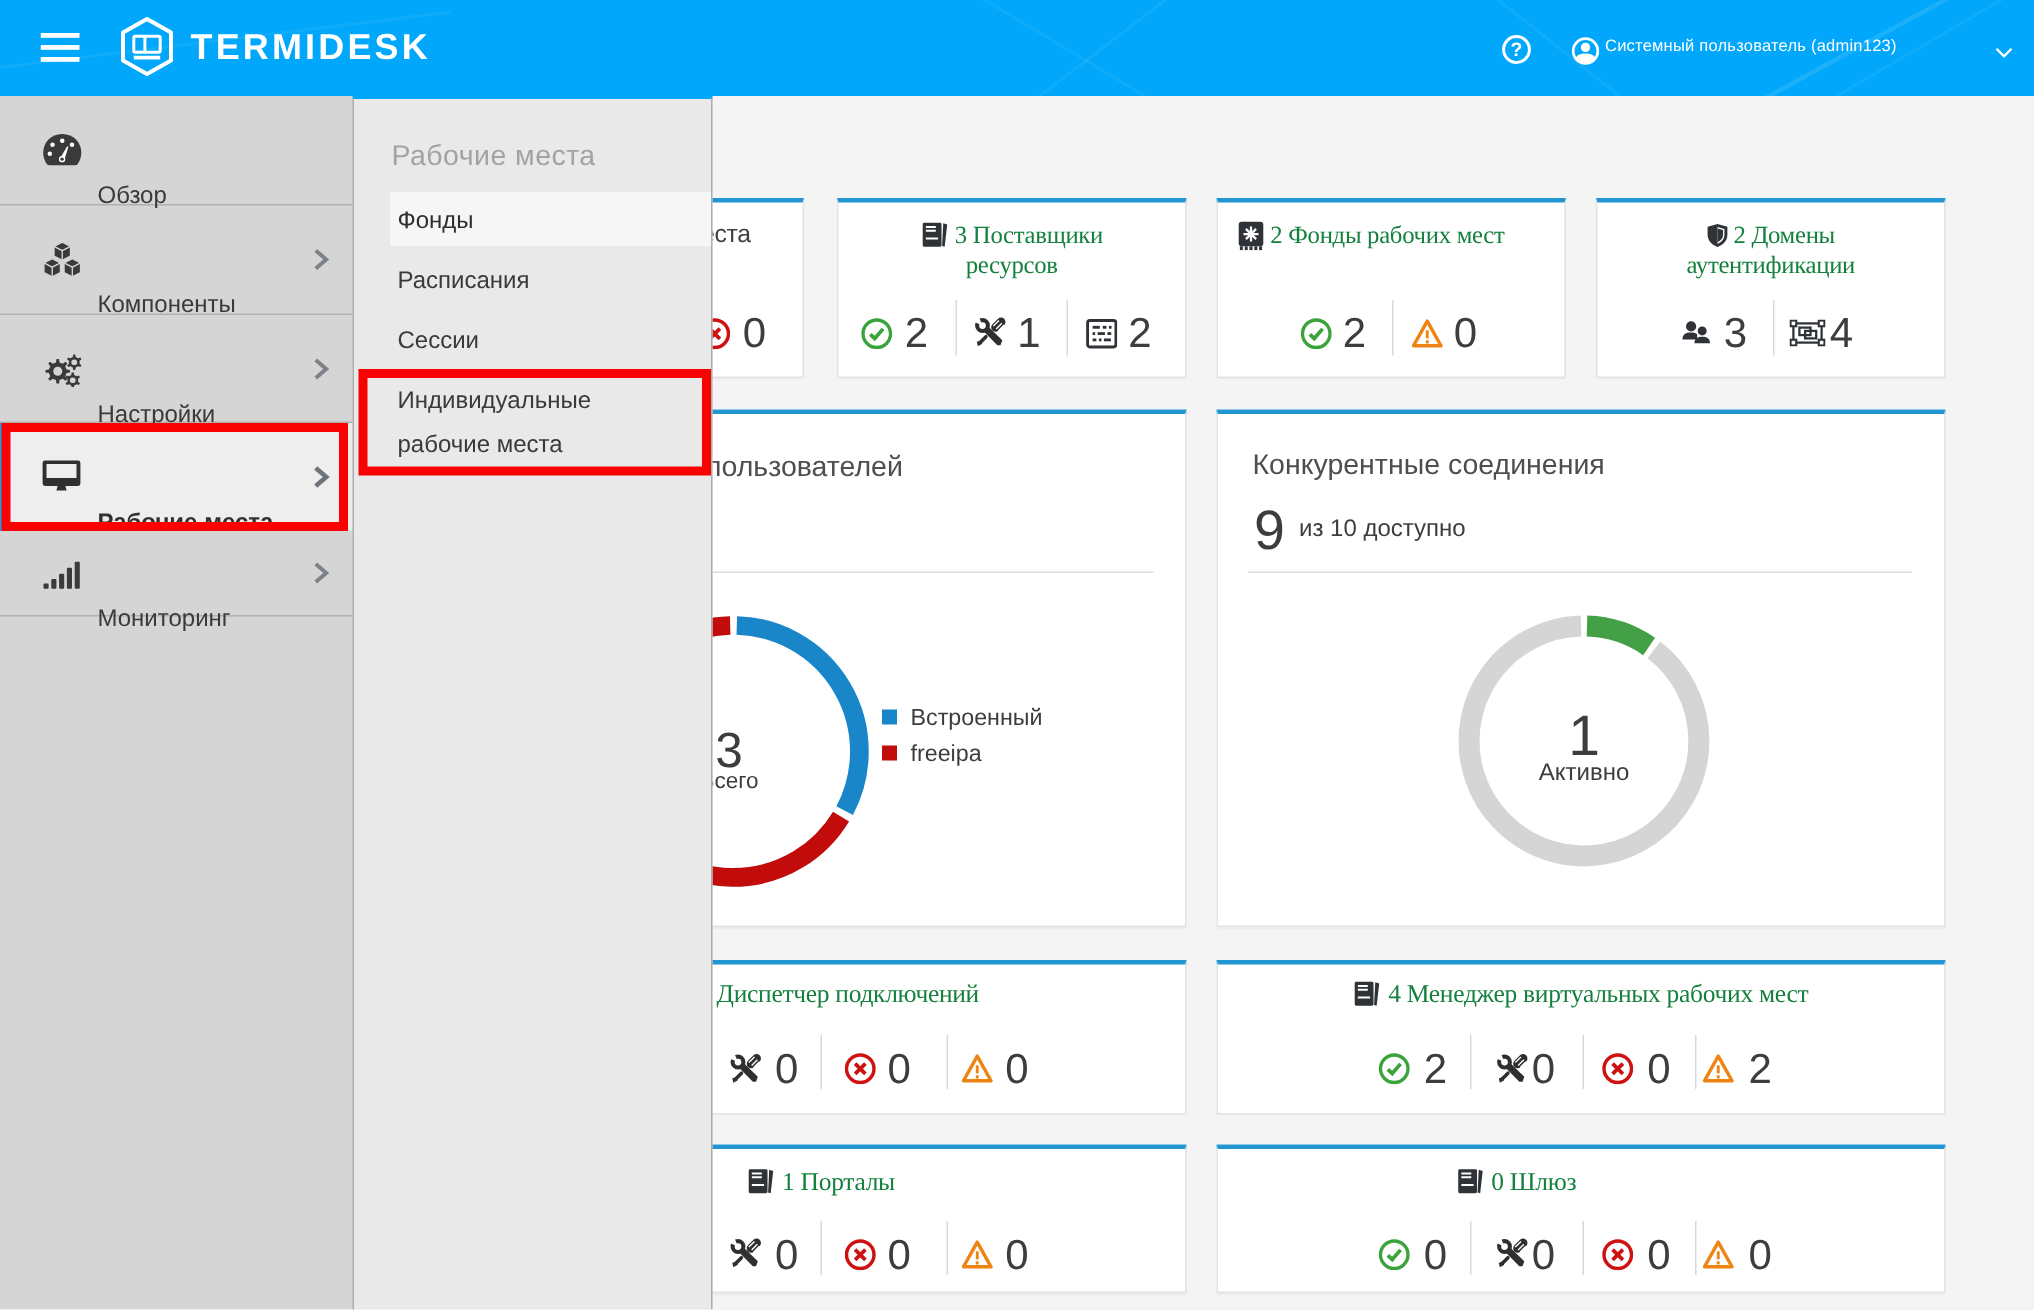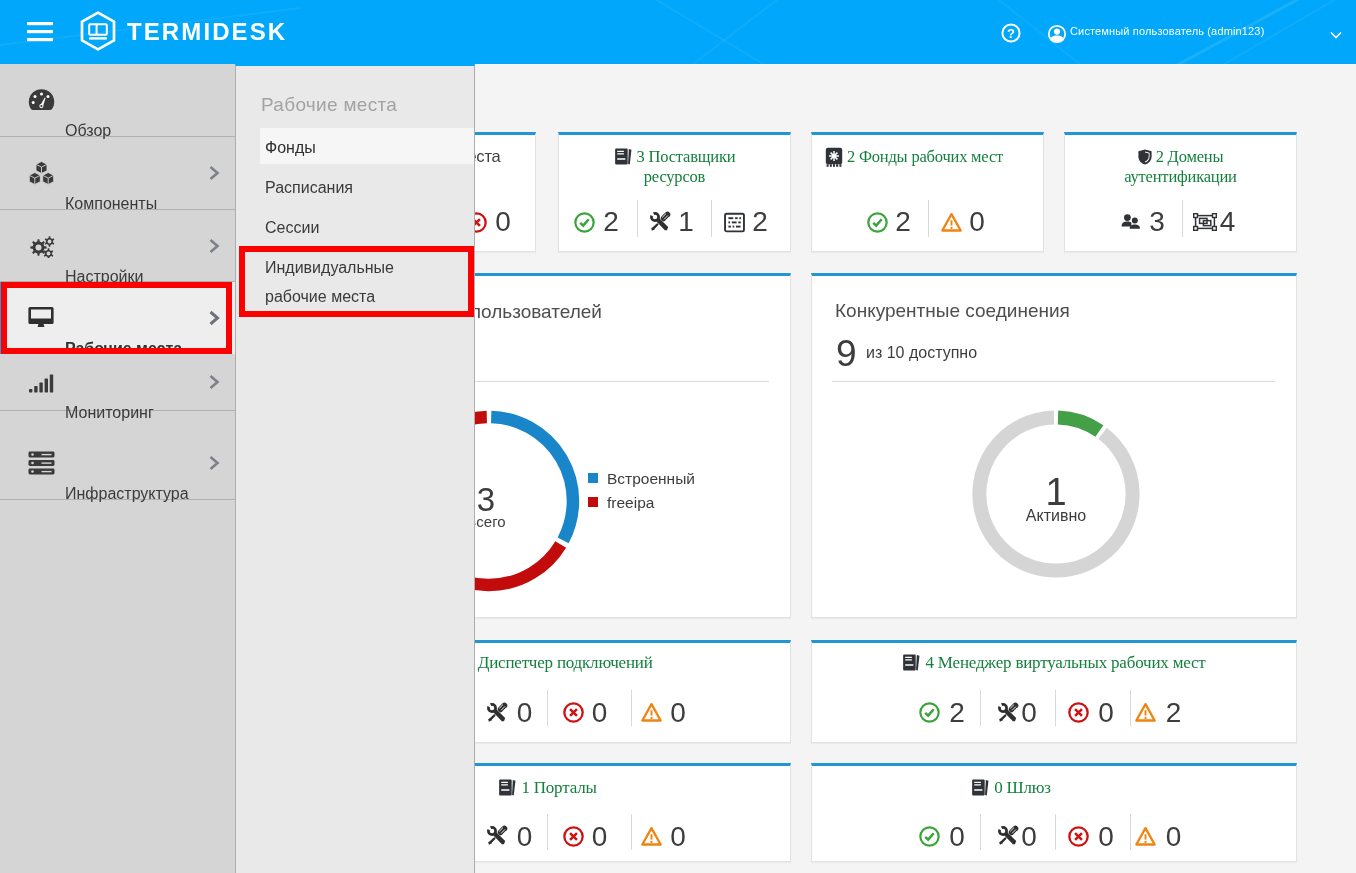--- a/index.html
+++ b/index.html
@@ -420,41 +420,20 @@
         <rect x="11.4" y="11.5" width="3.4" height="10" rx="0.7"></rect>
         <rect x="16.6" y="7.5" width="3.4" height="14" rx="0.7"></rect>
         <rect x="21.8" y="3.5" width="3.4" height="18" rx="0.7"></rect>
       </g>
     </svg>
     <div class="lbl">Мониторинг</div>
     <svg class="chev" width="12" height="16" viewBox="0 0 12 16">
         <path d="M2.5 2 L9.5 8 L2.5 14" fill="none" stroke="#7d8288" stroke-width="2.6"></path>
       </svg>
   </div>
-  <div class="sitem" style="top:363px;height:73px;">
-    <svg class="ic" width="27" height="24" viewBox="0 0 27 24">
-      <g fill="#3a3a3a">
-        <rect x="0.5" y="0.5" width="26" height="6" rx="1.4"></rect>
-        <rect x="0.5" y="9" width="26" height="6" rx="1.4"></rect>
-        <rect x="0.5" y="17.5" width="26" height="6" rx="1.4"></rect>
-      </g>
-      <g fill="#d5d5d5">
-        <circle cx="4.5" cy="3.5" r="1.3"></circle>
-          <circle cx="4.5" cy="12" r="1.3"></circle>
-          <circle cx="4.5" cy="20.5" r="1.3"></circle>
-        <rect x="13.5" y="2.9" width="10" height="1.4"></rect>
-          <rect x="13.5" y="11.4" width="10" height="1.4"></rect>
-          <rect x="13.5" y="19.9" width="10" height="1.4"></rect>
-      </g>
-    </svg>
-    <div class="lbl">Инфраструктура</div>
-    <svg class="chev" width="12" height="16" viewBox="0 0 12 16">
-        <path d="M2.5 2 L9.5 8 L2.5 14" fill="none" stroke="#7d8288" stroke-width="2.6"></path>
-      </svg>
-  </div>
 </div>
 
 <div id="panel">
   <div class="pt" style="letter-spacing:0.3px;">Рабочие места</div>
   <div style="position:absolute;left:24px;top:62px;width:214px;height:36px;background:#f6f6f6;"></div>
   <div class="pitem" style="top:73px;font-weight:normal;color:#2f2f2f;">Фонды</div>
   <div class="pitem" style="top:113px;">Расписания</div>
   <div class="pitem" style="top:153px;">Сессии</div>
   <div class="pitem" style="top:193px;">Индивидуальные</div>
   <div class="pitem" style="top:222px;">рабочие места</div>

